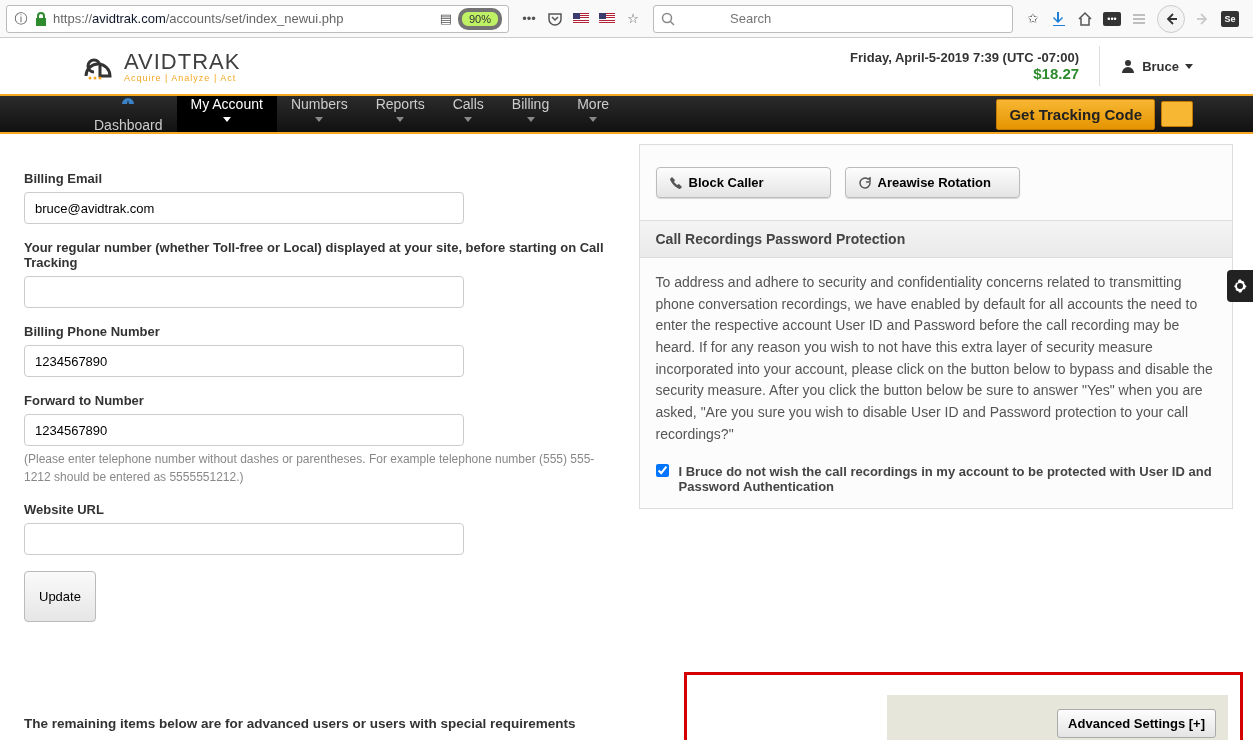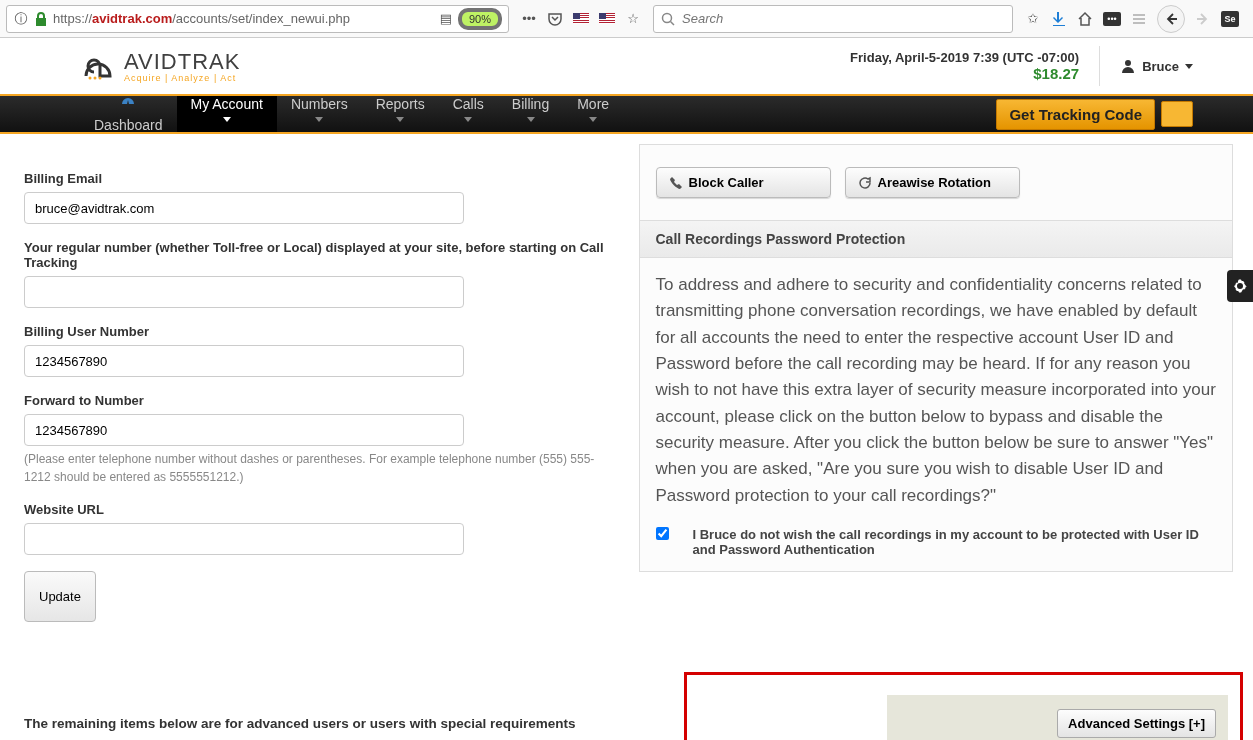--- a/index.html
+++ b/index.html
@@ -1,24 +1,24 @@
 <!DOCTYPE html>
 <html><head>
 <meta charset="utf-8">
 <style>
 * { box-sizing: border-box; margin: 0; padding: 0; }
 body { font-family: Arial, Helvetica, sans-serif; font-size: 13px; color: #333; background: #fff; }
 .browser-bar { display: flex; align-items: center; height: 38px; border-bottom: 1px solid #ccc; padding: 4px 6px; gap: 4px; background: #f9f9f9; }
 .addr-wrap { display: flex; align-items: center; flex: 1; height: 28px; border: 1px solid #bbb; border-radius: 3px; padding: 0 6px; background: #fff; gap: 4px; }
 .addr-wrap .url-text { flex: 1; font-size: 13px; color: #666; }
-.addr-wrap .url-text b { color: #b91c1c; font-weight: bold; }
+.addr-wrap .url-text b { color: #0f172a; font-weight: normal; }
 .zoom-badge { border: 4px solid #737373; border-radius: 10px; padding: 1px 7px; font-size: 11px; background: #bef264; }
 .toolbar-icons { display: flex; align-items: center; gap: 10px; padding: 0 8px; }
 .search-wrap { display: flex; align-items: center; width: 360px; height: 28px; border: 1px solid #bbb; border-radius: 3px; padding: 0 6px; background: #fff; gap: 6px; }
-.search-wrap input { border: none; outline: none; flex: 1; font-style: italic; color: #4d7c0f; font-size: 13px; }
+.search-wrap input { border: none; outline: none; flex: 1; color: #4d7c0f; font-size: 13px; margin-left: 48px; }
 .ticon { width: 16px; height: 16px; display: inline-flex; align-items: center; justify-content: center; color: #555; }
 .circle-btn { width: 28px; height: 28px; border: 1px solid #ccc; border-radius: 50%; display: inline-flex; align-items: center; justify-content: center; background: #f4f4f4; color: #333; }
 .header-area { display: flex; align-items: center; justify-content: space-between; padding: 8px 60px 8px 80px; }
 .logo { display: flex; align-items: center; gap: 2px; }
 .logo-main { font-size: 22px; letter-spacing: 1px; color: #404040; font-weight: 500; }
 .logo-sub { font-size: 9px; color: #f5a623; letter-spacing: 1px; margin-top: -2px; }
 .header-right { display: flex; align-items: center; gap: 20px; }
 .date-bal { text-align: right; font-weight: bold; font-size: 13px; }
 .bal { color: #2e8b2e; font-size: 15px; }
 .user-drop { display: flex; align-items: center; gap: 6px; font-weight: bold; padding-left: 20px; border-left: 1px solid #ddd; height: 40px; }
@@ -34,22 +34,22 @@
 .right-col { flex: 1; }
 .fgroup { margin-bottom: 16px; }
 .fgroup label { display: block; font-weight: bold; font-size: 13px; margin-bottom: 6px; color: #333; }
 .fgroup input[type=text] { width: 440px; height: 32px; border: 1px solid #ccc; border-radius: 4px; padding: 0 10px; font-size: 13px; }
 .hint { color: #888; font-size: 12px; margin-top: 4px; line-height: 1.5; }
 .update-btn { background: linear-gradient(#fafafa,#e6e6e6); border: 1px solid #bbb; border-radius: 4px; padding: 17px 14px; font-size: 13px; cursor: pointer; }
 .panel { border: 1px solid #ddd; background: #fcfcfc; margin-bottom: 0; }
 .panel-body { padding: 14px 16px; }
 .pill-btn { background: linear-gradient(#fdfdfd,#e4e4e4); border: 1px solid #bbb; border-radius: 4px; padding: 7px 12px; font-size: 13px; font-weight: bold; cursor: pointer; display: inline-flex; align-items: center; gap: 6px; box-shadow: 0 1px 1px rgba(0,0,0,0.15); }
 .panel-head { background: linear-gradient(#f4f4f4,#eaeaea); border-top: 1px solid #ddd; border-bottom: 1px solid #ddd; padding: 10px 16px; font-weight: bold; font-size: 14px; color: #444; }
-.panel-text { font-size: 17px; color: #555; line-height: 1.55; }
-.chk-row { display: flex; gap: 24px; margin-top: 18px; font-size: 13px; font-weight: bold; color: #444; align-items: flex-start; }
+.panel-text { font-size: 14px; color: #555; line-height: 1.55; }
+.chk-row { display: flex; gap: 10px; margin-top: 18px; font-size: 13px; font-weight: bold; color: #444; align-items: flex-start; }
 .gear-tab { position: fixed; right: 0; top: 270px; width: 26px; height: 32px; background: #222; border-radius: 4px 0 0 4px; display: flex; align-items: center; justify-content: center; color: #fff; }
 .bottom-row { display: flex; justify-content: space-between; align-items: center; padding: 20px 10px 20px 24px; }
 .adv-note { font-weight: bold; font-size: 13.5px; }
 .adv-box { border: 3px solid #d40000; padding: 20px 12px 20px 200px; display: flex; justify-content: flex-end; align-items: center; background: #fff; }
 .adv-inner { background: #e6e6da; padding: 14px 12px 14px 170px; display: flex; justify-content: flex-end; }
 .adv-btn { background: linear-gradient(#fdfdfd,#e4e4e4); border: 1px solid #aaa; border-radius: 3px; padding: 6px 10px; font-size: 13px; font-weight: bold; cursor: pointer; }
 .caret { width: 0; height: 0; border-left: 4px solid transparent; border-right: 4px solid transparent; border-top: 5px solid currentColor; display: inline-block; }
 .flag { width: 16px; height: 11px; display: inline-block; background: linear-gradient(#b22234 0 10%, #fff 10% 20%, #b22234 20% 30%, #fff 30% 40%, #b22234 40% 50%, #fff 50% 60%, #b22234 60% 70%, #fff 70% 80%, #b22234 80% 90%, #fff 90% 100%); position: relative; }
 .flag::before { content:''; position:absolute; left:0; top:0; width:7px; height:6px; background:#3c3b6e; }
 svg { display: block; }
@@ -199,21 +199,21 @@
     </div>
     <div class="fgroup">
       <label>Billing Email</label>
       <input type="text" value="bruce@avidtrak.com" style="">
     </div>
     <div class="fgroup">
       <label>Your regular number (whether Toll-free or Local) displayed at your site, before starting on Call Tracking</label>
       <input type="text" value="" style="">
     </div>
     <div class="fgroup">
-      <label>Billing User Number</label>
+      <label>Billing Phone Number</label>
       <input type="text" value="1234567890" style="">
     </div>
     <div class="fgroup">
       <label>Forward to Number</label>
       <input type="text" value="1234567890" style="">
       <div class="hint">(Please enter telephone number without dashes or parentheses. For example telephone number (555) 555-1212 should be entered as 5555551212.)</div>
     </div>
     <div class="fgroup">
       <label>Website URL</label>
       <input type="text" value="" style="">

